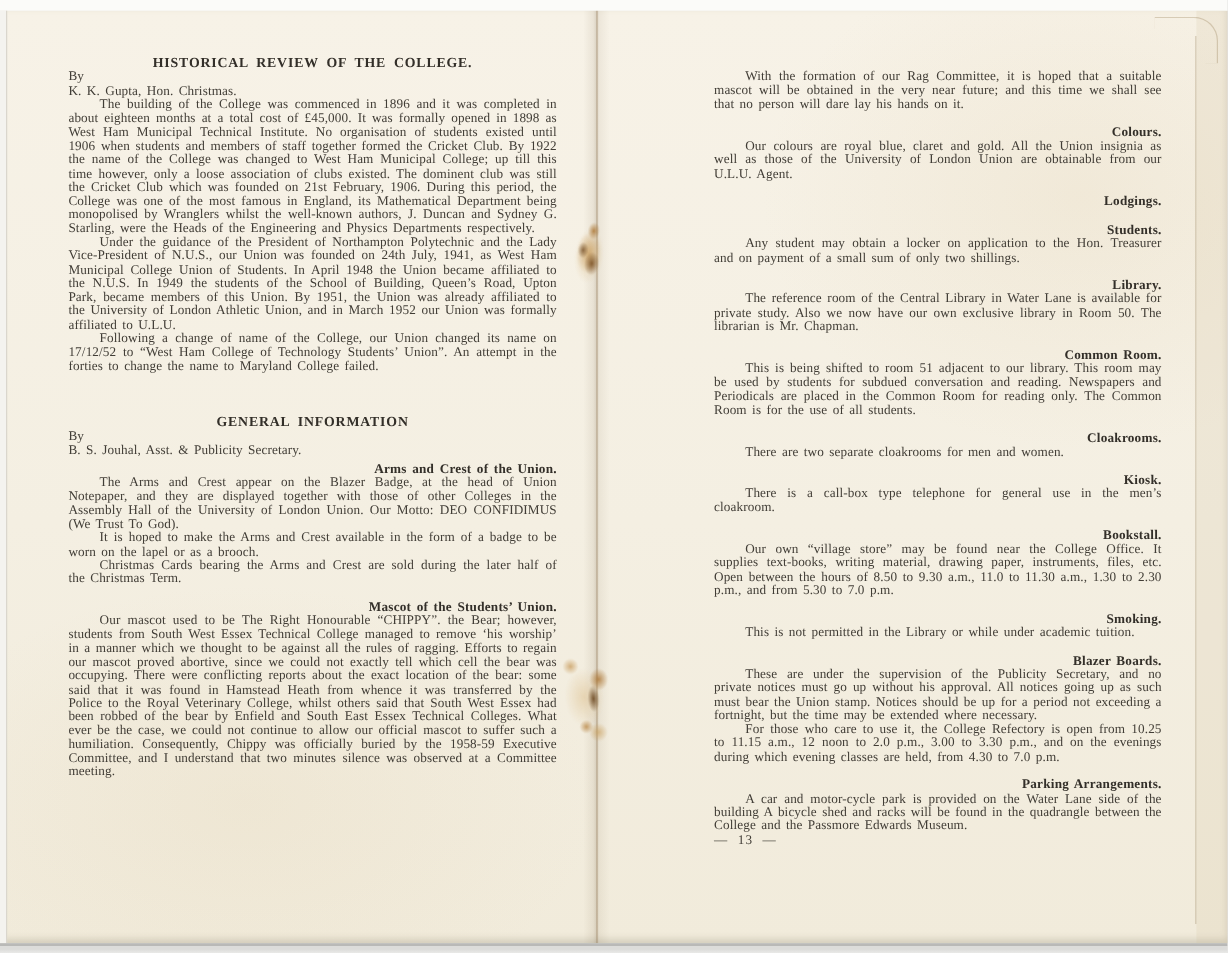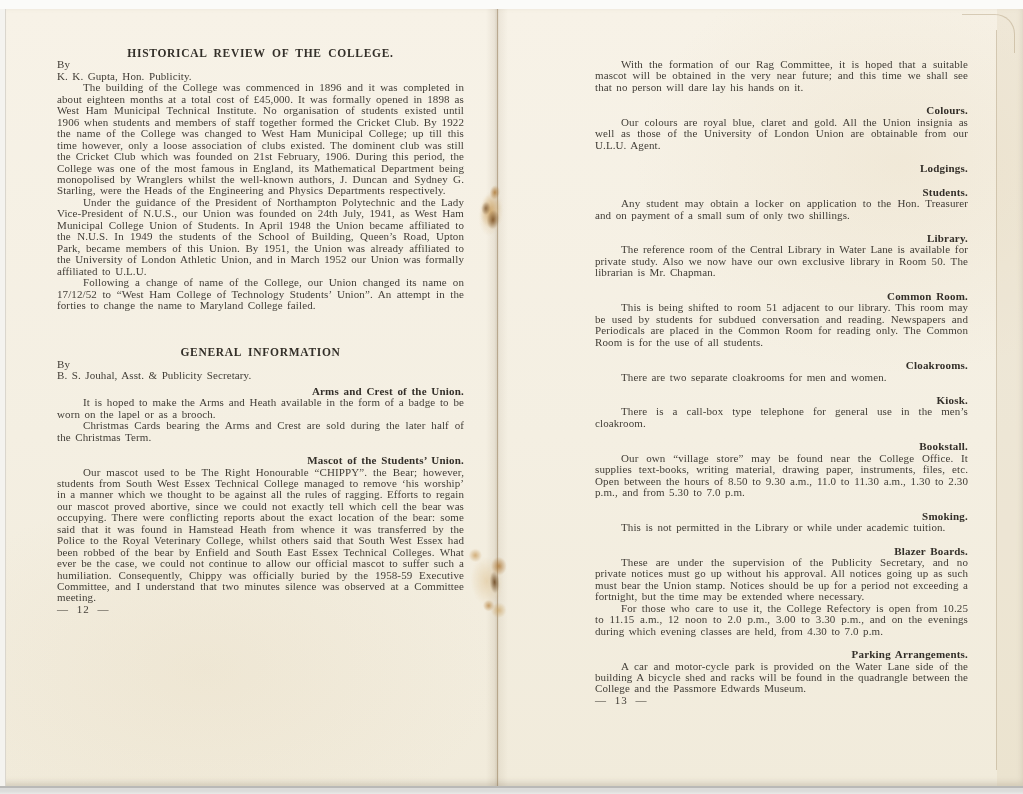--- a/index.html
+++ b/index.html
@@ -83,37 +83,37 @@
 <div class="page-edge-strip"></div>
 <div class="page-edge-line"></div>
 <div class="corner-curl"></div>
 <div class="stain-1"></div>
 <div class="stain-2"></div>
 <div class="scan-bottom"></div>
 
 <div class="col col-left">
   <h2 class="center-title">HISTORICAL REVIEW OF THE COLLEGE.</h2>
   <p class="byline">By</p>
-  <p class="author">K. K. Gupta, Hon. Publicity.</p>
+  <p class="author">K. K. Gupta, Hon. Christmas.</p>
   <p>The building of the College was commenced in 1896 and it was completed in about eighteen months at a total cost of £45,000.  It was formally opened in 1898 as West Ham Municipal Technical Institute. No organisation of students existed until 1906 when students and members of staff together formed the Cricket Club.  By 1922 the name of the College was changed to West Ham Municipal College; up till this time however, only a loose association of clubs existed.  The dominent club was still the Cricket Club which was founded on 21st February, 1906.  During this period, the College was one of the most famous in England, its Mathematical Department being monopolised by Wranglers whilst the well-known authors, J. Duncan and Sydney G. Starling, were the Heads of the Engineering and Physics Departments respectively.</p>
   <p>Under the guidance of the President of Northampton Polytechnic and the Lady Vice-President of N.U.S., our Union was founded on 24th July, 1941, as West Ham Municipal College Union of Students.  In April 1948 the Union became affiliated to the N.U.S.  In 1949 the students of the School of Building, Queen’s Road, Upton Park, became members of this Union.  By 1951, the Union was already affiliated to the University of London Athletic Union, and in March 1952 our Union was formally affiliated to U.L.U.</p>
   <p>Following a change of name of the College, our Union changed its name on 17/12/52 to “West Ham College of Technology Students’ Union”. An attempt in the forties to change the name to Maryland College failed.</p>
 
   <h2 class="center-title gap-major">GENERAL INFORMATION</h2>
   <p class="byline">By</p>
   <p class="author">B. S. Jouhal, Asst. &amp; Publicity Secretary.</p>
 
   <h3 class="sub-head first">Arms and Crest of the Union.</h3>
-  <p>It is hoped to make the Arms and Heath available in the form of a badge to be worn on the lapel or as a brooch.</p>
+  <p>The Arms and Crest appear on the Blazer Badge, at the head of Union Notepaper, and they are displayed together with those of other Colleges in the Assembly Hall of the University of London Union. Our Motto:  DEO CONFIDIMUS (We Trust To God).</p>
+  <p>It is hoped to make the Arms and Crest available in the form of a badge to be worn on the lapel or as a brooch.</p>
   <p>Christmas Cards bearing the Arms and Crest are sold during the later half of the Christmas Term.</p>
 
   <h3 class="sub-head">Mascot of the Students’ Union.</h3>
   <p>Our mascot used to be The Right Honourable “CHIPPY”. the Bear; however, students from South West Essex Technical College managed to remove ‘his worship’ in a manner which we thought to be against all the rules of ragging. Efforts to regain our mascot proved abortive, since we could not exactly tell which cell the bear was occupying. There were conflicting reports about the exact location of the bear: some said that it was found in Hamstead Heath from whence it was transferred by the Police to the Royal Veterinary College, whilst others said that South West Essex had been robbed of the bear by Enfield and South East Essex Technical Colleges.  What ever be the case, we could not continue to allow our official mascot to suffer such a humiliation. Consequently, Chippy was officially buried by the 1958-59 Executive Committee, and I understand that two minutes silence was observed at a Committee meeting.</p>
 
-  <p class="page-num">— 12 —</p>
 </div>
 
 <div class="col col-right">
   <p>With the formation of our Rag Committee, it is hoped that a suitable mascot will be obtained in the very near future; and this time we shall see that no person will dare lay his hands on it.</p>
 
   <h3 class="sub-head">Colours.</h3>
   <p>Our colours are royal blue, claret and gold.  All the Union insignia as well as those of the University of London Union are obtainable from our U.L.U. Agent.</p>
 
   <h3 class="sub-head">Lodgings.</h3>
 

